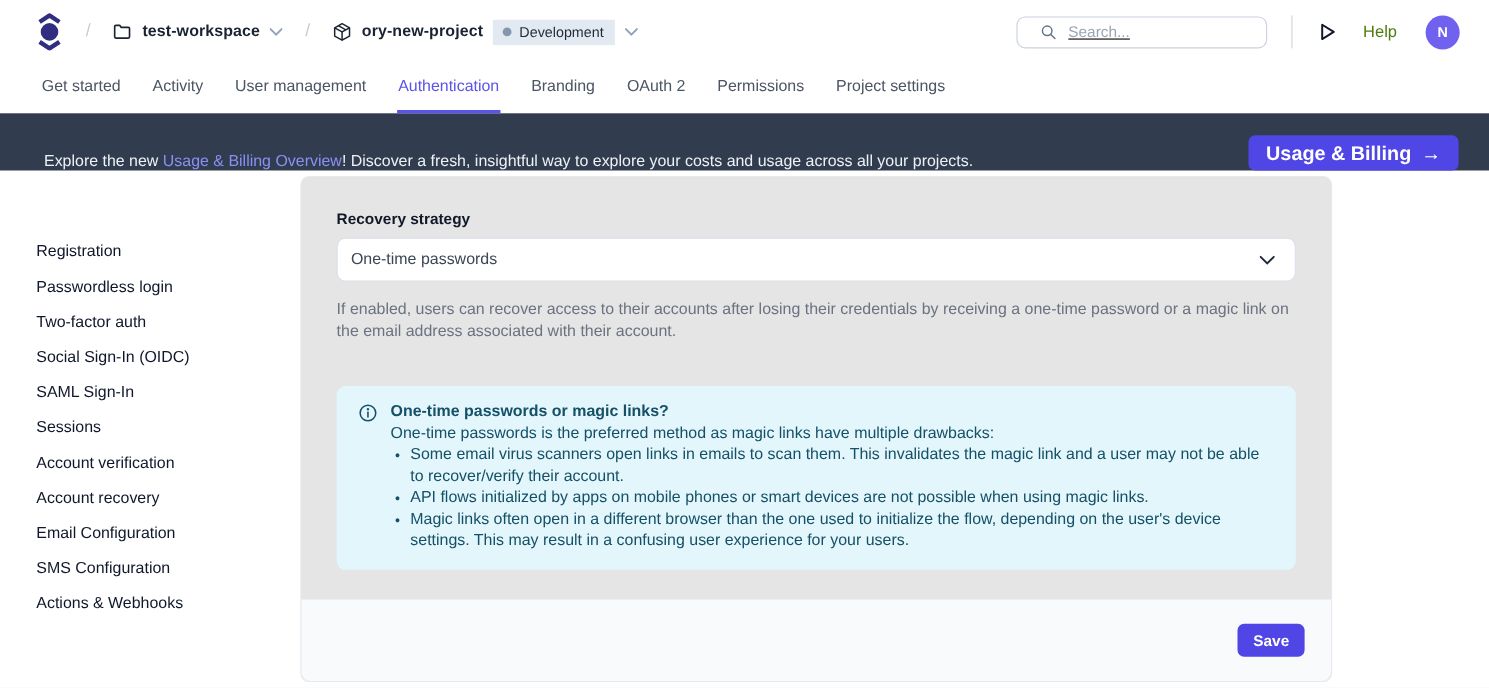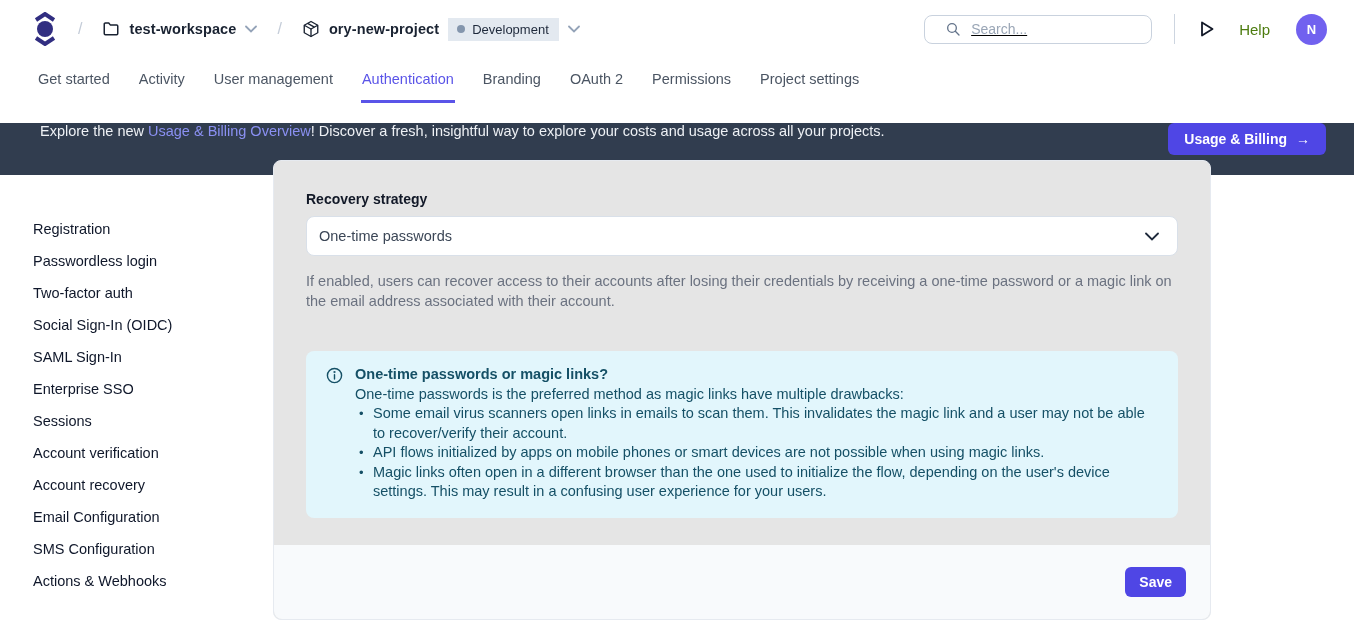--- a/index.html
+++ b/index.html
@@ -27,25 +27,25 @@
   .avatar { width:31px; height:31px; border-radius:50%; background:#7161ef; color:#fff; display:flex;
     align-items:center; justify-content:center; font-size:13px; font-weight:700; cursor:pointer; margin-left:6px; }
 
   
   .tabbar { display:flex; align-items:stretch; height:45px; padding:0 0 0 37px; gap:27px; background:#fff; }
   .tab { display:flex; align-items:center; font-size:14.5px; color:#4b5563; cursor:pointer;
     border-bottom:3px solid transparent; padding:0 1px; }
   .tab.active { color:#5a54e8; border-bottom-color:#5a54e8; }
 
   
-  .banner { display:flex; align-items:flex-start; height:52px; background:#313d4f; padding:0 28px 0 40px;margin-top:20px; }
+  .banner { display:flex; align-items:flex-end; height:52px; background:#313d4f; padding:0 28px 0 40px; }
   .banner-text { font-size:14.5px; color:#eef1f5; }
   .banner-link { color:#8a90f2; cursor:pointer; }
   .banner-btn { margin-left:auto; display:flex; align-items:center; gap:9px; background:#4f46e5; color:#fff;
-    border:none; border-radius:6px; height:32px; padding:0 16px; font-size:14px; font-weight:700; cursor:pointer;
+    border:none; border-radius:6px; height:32px; padding:0 16px; font-size:18px; font-weight:700; cursor:pointer;
     font-family:"Liberation Sans", sans-serif; }
 
   
   .sidebar { position:absolute; left:0; top:213px; width:273px; }
   .side-item { height:32px; display:flex; align-items:center; padding-left:33px; font-size:14.5px;
     color:#0f172a; cursor:pointer; }
   .side-item.active { color:#0f172a; font-weight:500; }
 
   .card { position:absolute; left:273px; top:160px; width:938px; height:460px; background:#e5e5e5;
     border:1px solid #e6eaf0; border-radius:8px; display:flex; flex-direction:column; }
@@ -156,21 +156,20 @@
       <span>→</span>
     </button>
   </div>
 
   <nav class="sidebar">
     <div class="side-item">Registration</div>
     <div class="side-item">Passwordless login</div>
     <div class="side-item">Two-factor auth</div>
     <div class="side-item">Social Sign-In (OIDC)</div>
     <div class="side-item">SAML Sign-In</div>
-    <div class="side-item">Enterprise SSO</div>
     <div class="side-item">Sessions</div>
     <div class="side-item">Account verification</div>
     <div class="side-item active">Account recovery</div>
     <div class="side-item">Email Configuration</div>
     <div class="side-item">SMS Configuration</div>
     <div class="side-item">Actions &amp; Webhooks</div>
   </nav>
 
   <section class="card">
     <div class="card-content">

